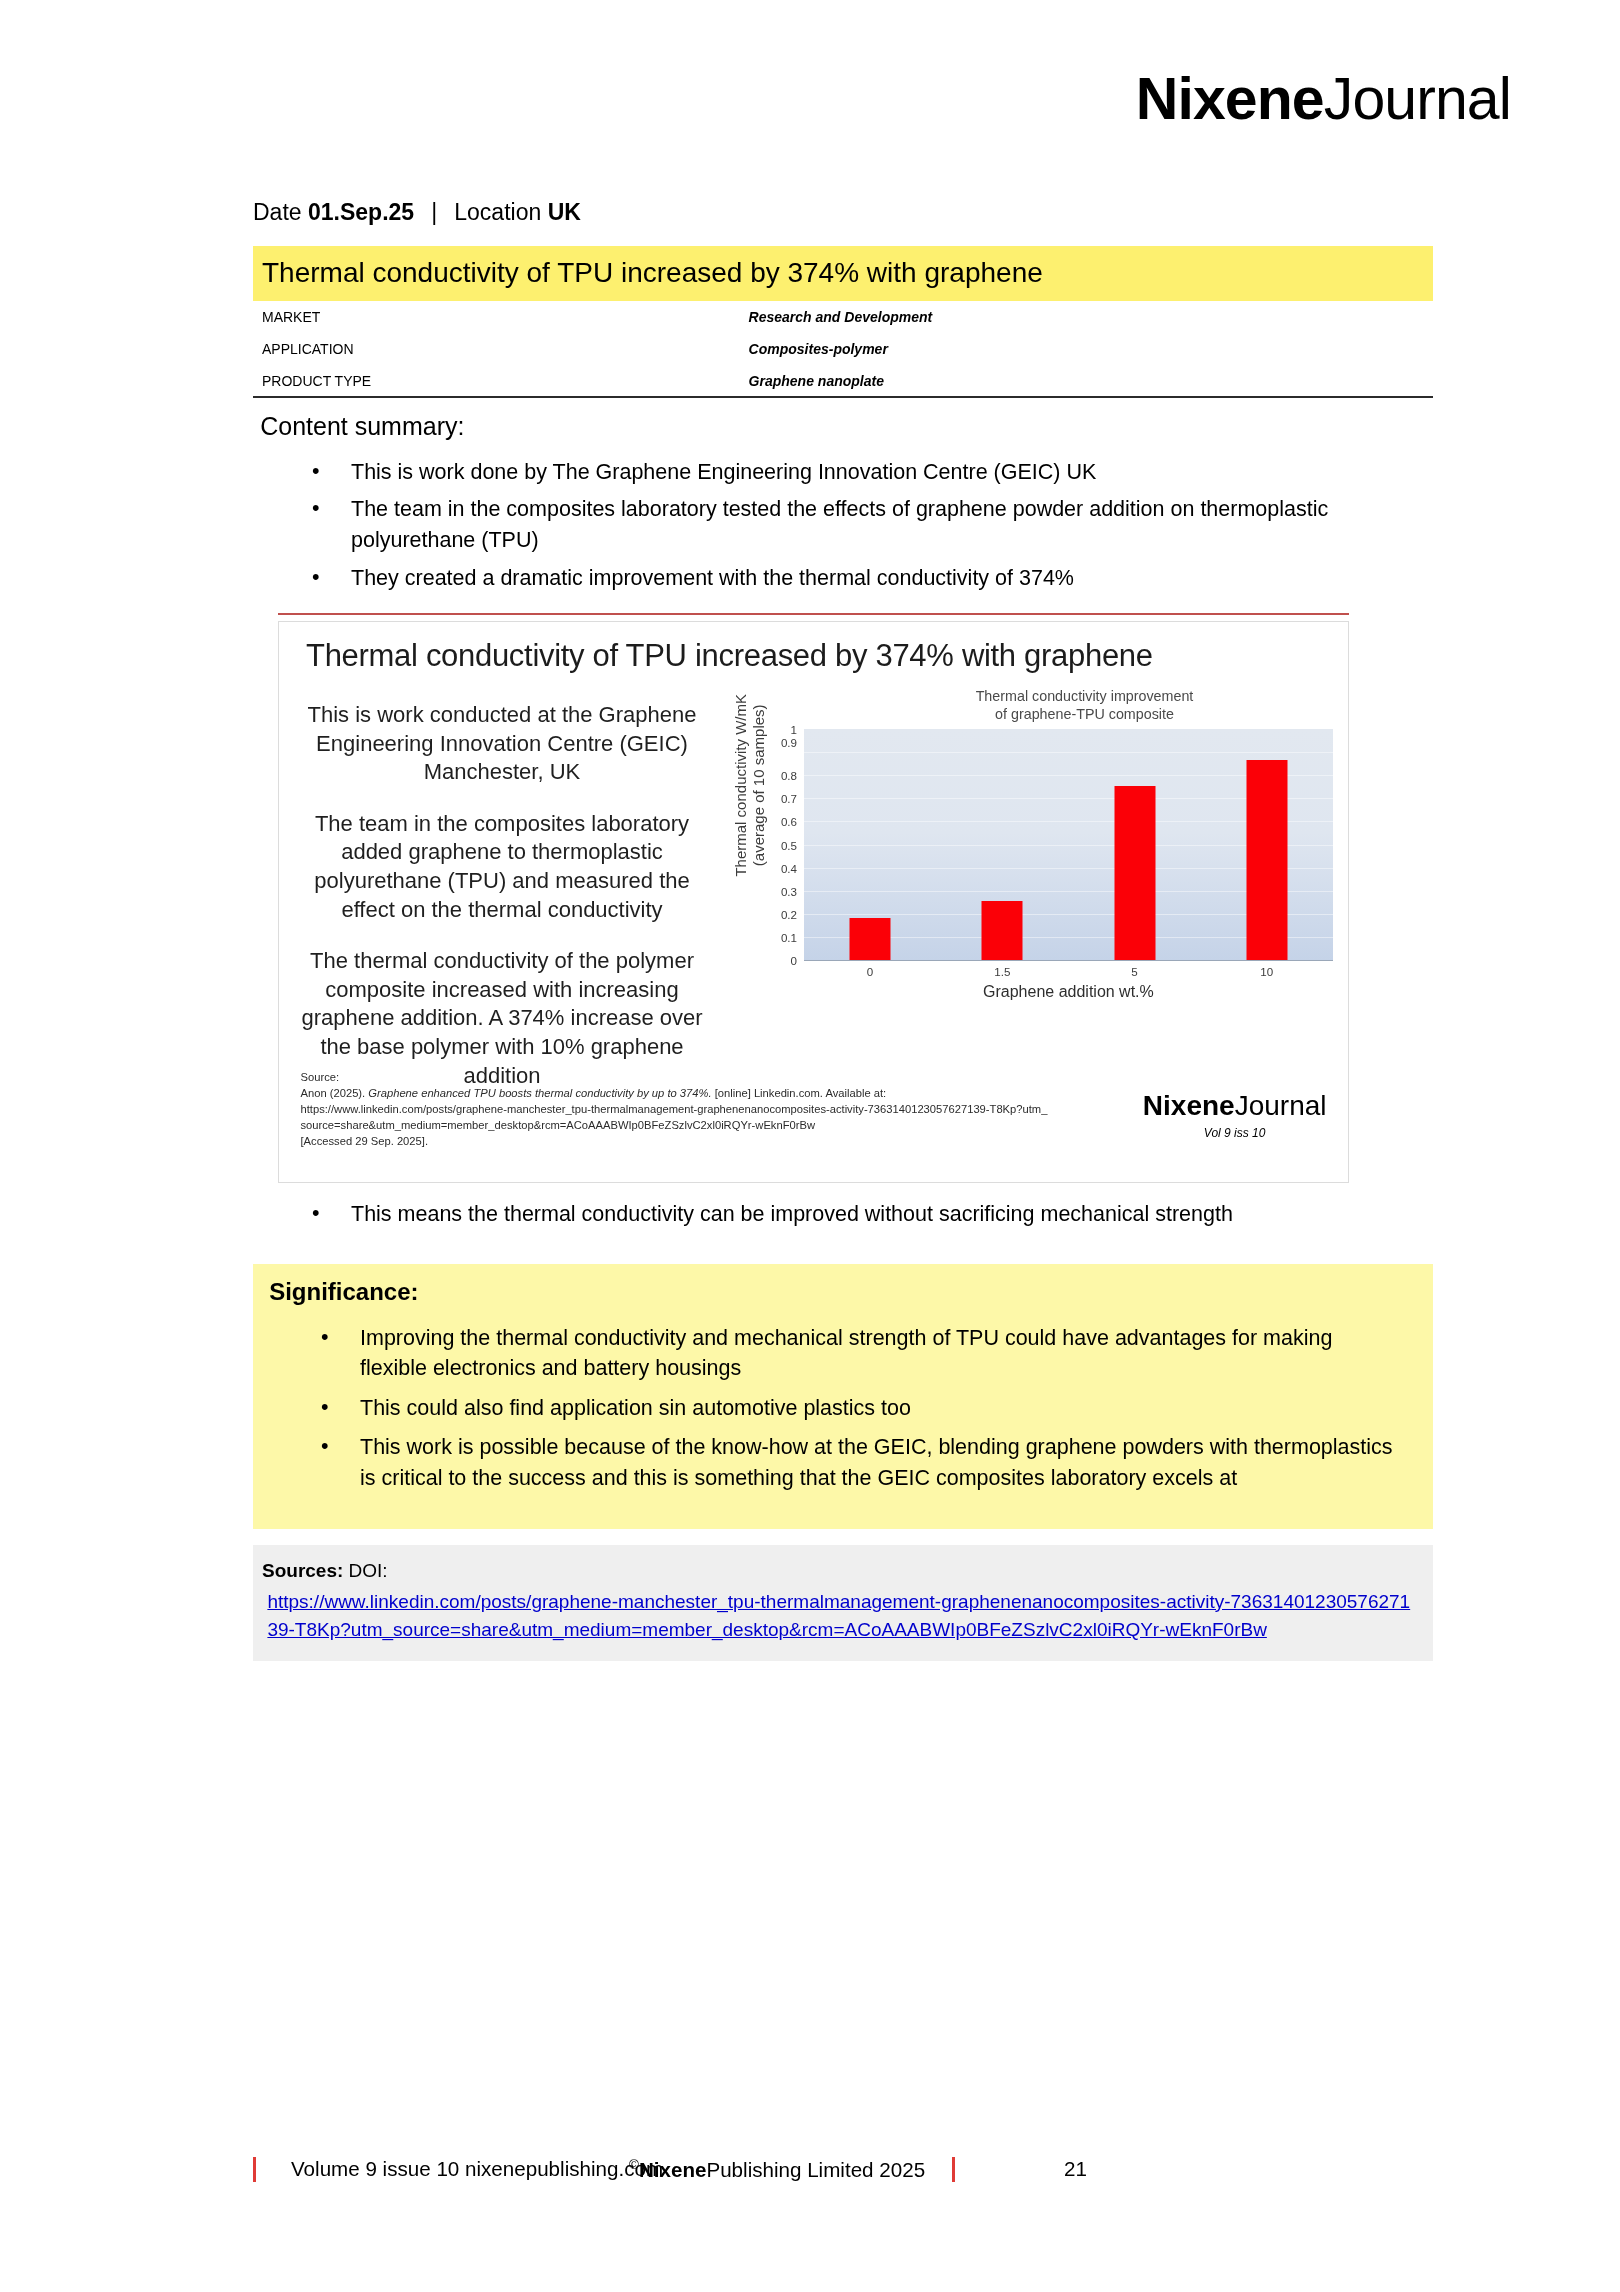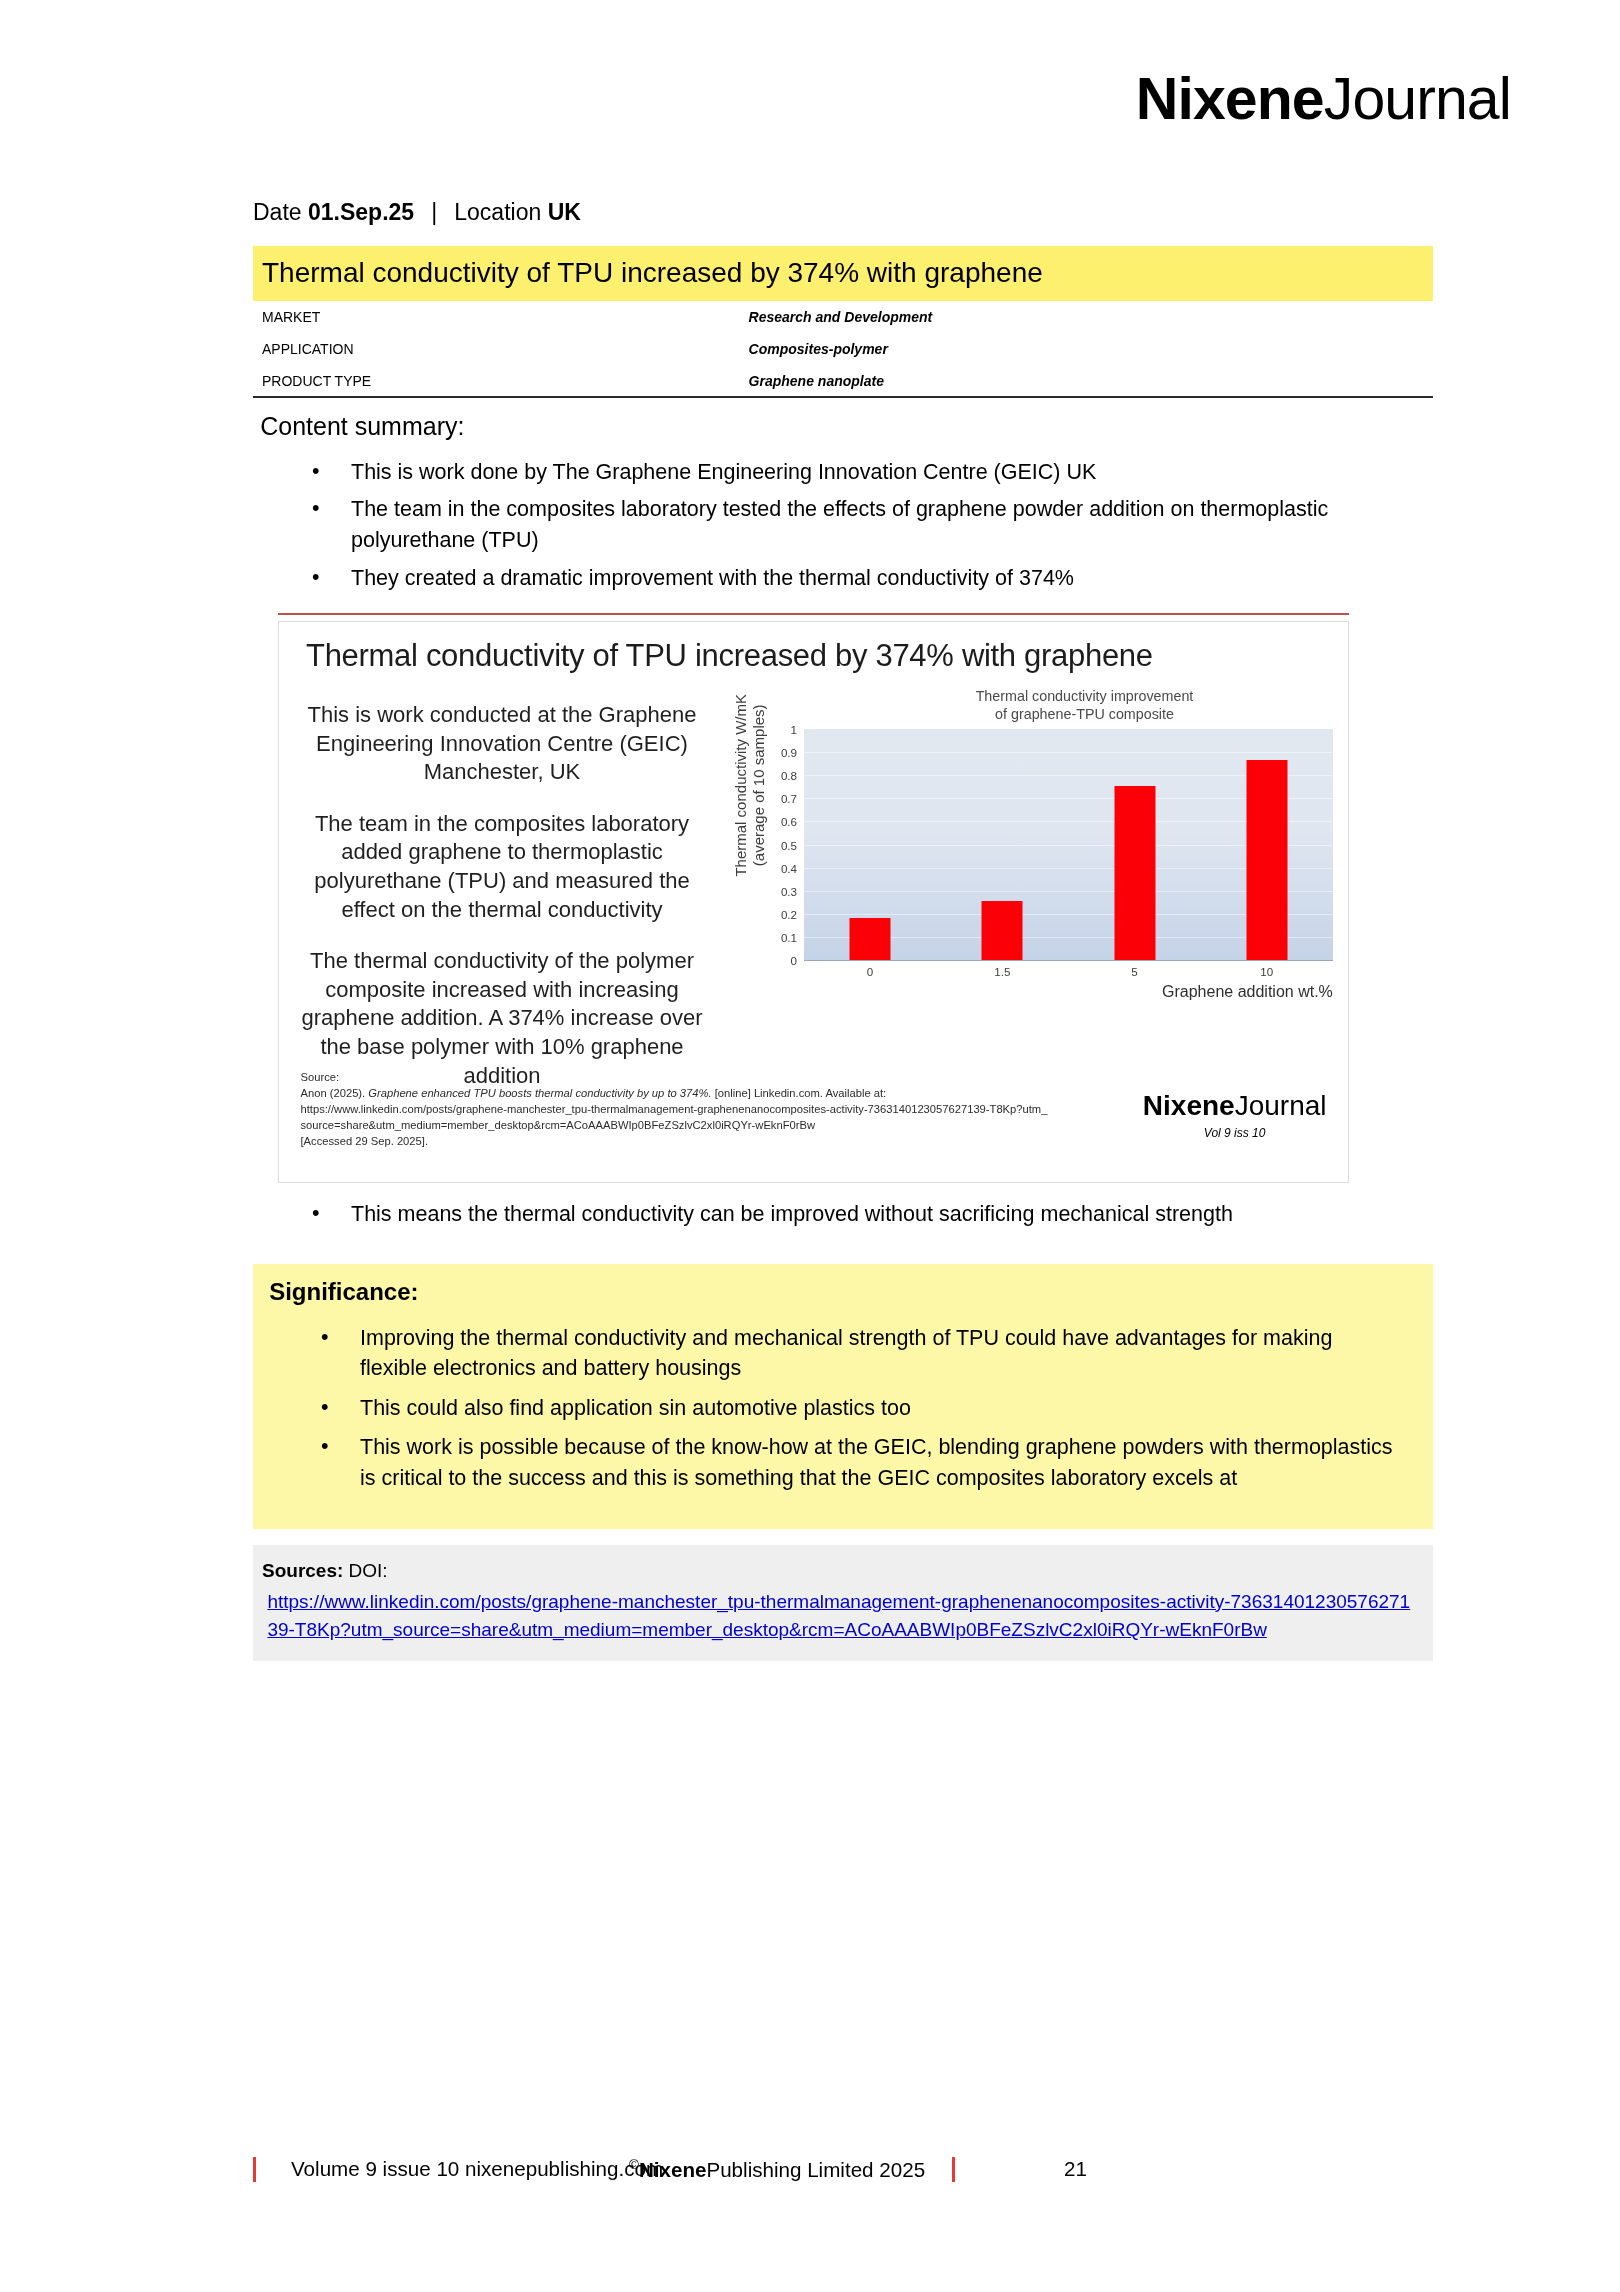--- a/index.html
+++ b/index.html
@@ -226,21 +226,21 @@
     font-size: 11.6px;
     color: #3c3c3c;
     transform: translateX(-50%);
     white-space: nowrap;
   }
   .xlabel {
     position: absolute;
     left: 82px;
     right: 7.2px;
     top: 254px;
-    text-align: right;
+    text-align: center;
     font-size: 16px;
     color: #2e2e2e;
   }
 
   .fig-source {
     position: absolute;
     left: 21.5px;
     top: 448px;
     width: 752px;
     font-size: 11.2px;
@@ -389,21 +389,21 @@
         <div class="yticks">
           <span style="top:231px">0</span>
           <span style="top:208px">0.1</span>
           <span style="top:185px">0.2</span>
           <span style="top:162px">0.3</span>
           <span style="top:139px">0.4</span>
           <span style="top:116px">0.5</span>
           <span style="top:92px">0.6</span>
           <span style="top:69px">0.7</span>
           <span style="top:46px">0.8</span>
-          <span style="top:23px">0.9</span>
+          <span style="top:13px">0.9</span>
           <span style="top:0px">1</span>
         </div>
 
         <div class="plot">
           <div class="gridline" style="top:23px"></div>
           <div class="gridline" style="top:46px"></div>
           <div class="gridline" style="top:69px"></div>
           <div class="gridline" style="top:92px"></div>
           <div class="gridline" style="top:116px"></div>
           <div class="gridline" style="top:139px"></div>

